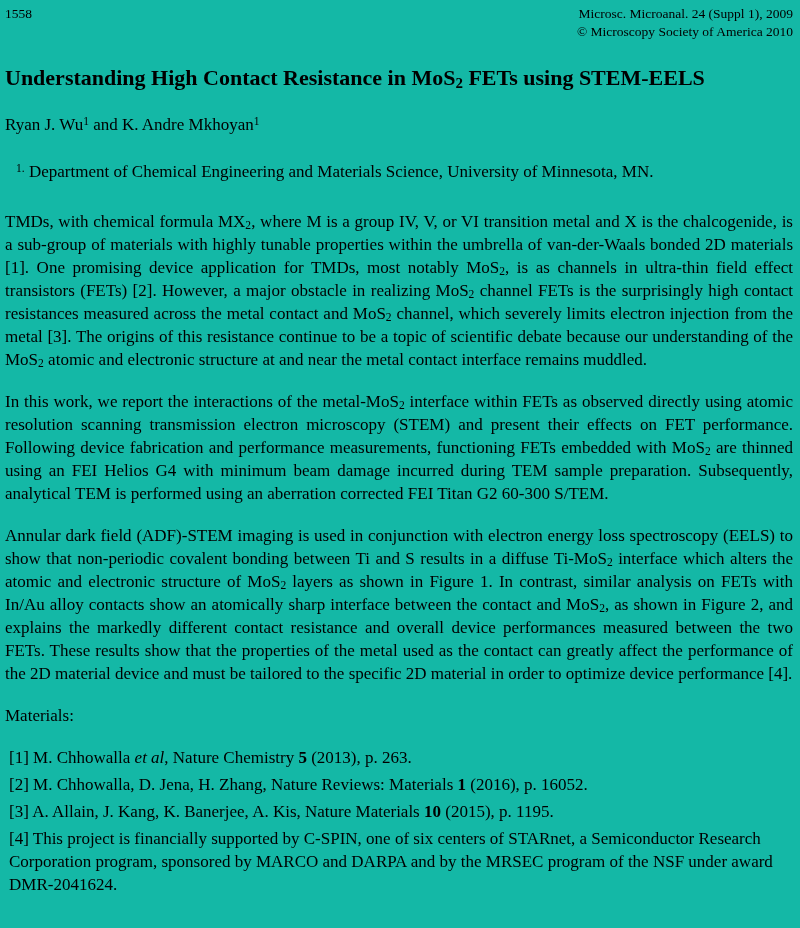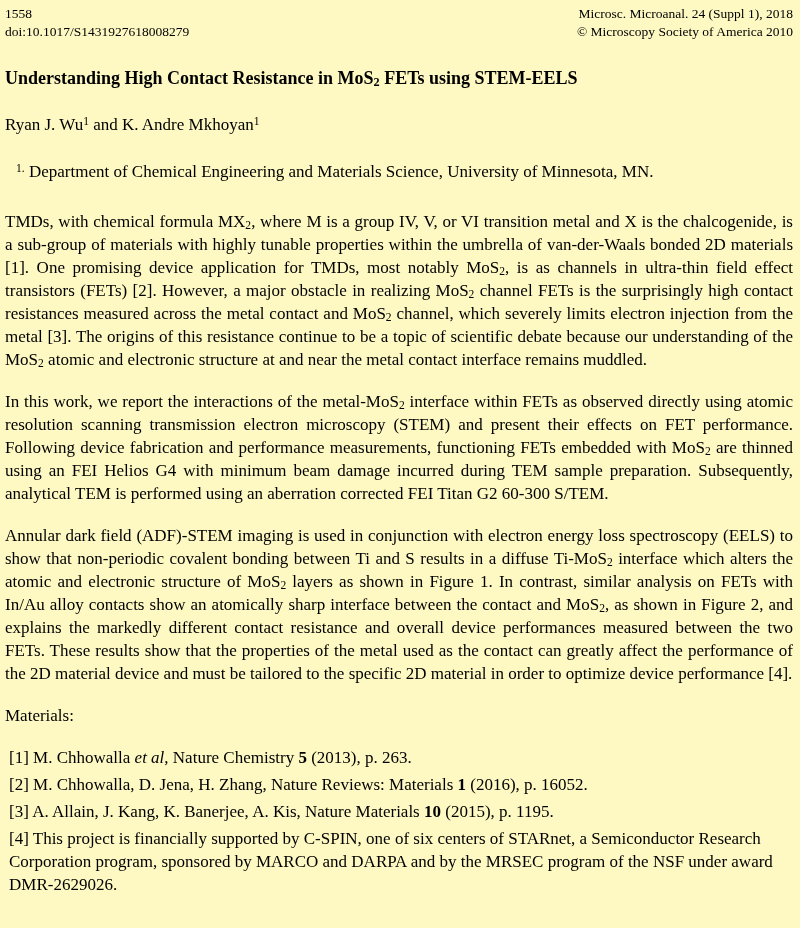--- a/index.html
+++ b/index.html
@@ -6,37 +6,37 @@
     margin: 0;
     padding: 0;
     background: #ffffff;
   }
   .page {
     width: 800px;
     height: 928px;
     box-sizing: border-box;
     padding: 5px 7px 0 5px;
     overflow: hidden;
-    background: #fef9c3;
+    background: #14b8a6;
     color: #000000;
     font-family: "Liberation Serif", "DejaVu Serif", serif;
     font-size: 17px;
     line-height: 23px;
   }
   .header {
     display: flex;
     justify-content: space-between;
     align-items: flex-start;
     font-size: 13.5px;
     line-height: 18px;
     margin-bottom: 24px;
   }
   .header-col.right { text-align: right; }
   .title {
-    font-size: 18px;
+    font-size: 22px;
     line-height: 26px;
     font-weight: bold;
     margin: 0 0 22px 0;
   }
   .byline {
     margin: 0 0 24px 0;
   }
   .affiliation {
     margin: 0 0 27px 11px;
   }
@@ -57,24 +57,23 @@
   sup { vertical-align: 0.45em; }
 </style>
 </head>
 <body>
 
 <div class="page">
 
   <div class="header">
     <div class="header-col left">
       <div>1558</div>
-      <div>doi:10.1017/S1431927618008279</div>
     </div>
     <div class="header-col right">
-      <div>Microsc. Microanal. 24 (Suppl 1), 2018</div>
+      <div>Microsc. Microanal. 24 (Suppl 1), 2009</div>
       <div>© Microscopy Society of America 2010</div>
     </div>
   </div>
 
   <h1 class="title">Understanding High Contact Resistance in MoS<sub>2</sub> FETs using STEM-EELS</h1>
 
   <div class="byline">Ryan J. Wu<sup>1</sup> and K. Andre Mkhoyan<sup>1</sup></div>
 
   <div class="affiliation"><sup>1.</sup> Department of Chemical Engineering and Materials Science, University of Minnesota, MN.</div>
 
@@ -83,16 +82,16 @@
   <p class="body-para">In this work, we report the interactions of the metal-MoS<sub>2</sub> interface within FETs as observed directly using atomic resolution scanning transmission electron microscopy (STEM) and present their effects on FET performance. Following device fabrication and performance measurements, functioning FETs embedded with MoS<sub>2</sub> are thinned using an FEI Helios G4 with minimum beam damage incurred during TEM sample preparation. Subsequently, analytical TEM is performed using an aberration corrected FEI Titan G2 60-300 S/TEM.</p>
 
   <p class="body-para">Annular dark field (ADF)-STEM imaging is used in conjunction with electron energy loss spectroscopy (EELS) to show that non-periodic covalent bonding between Ti and S results in a diffuse Ti-MoS<sub>2</sub> interface which alters the atomic and electronic structure of MoS<sub>2</sub> layers as shown in Figure 1. In contrast, similar analysis on FETs with In/Au alloy contacts show an atomically sharp interface between the contact and MoS<sub>2</sub>, as shown in Figure 2, and explains the markedly different contact resistance and overall device performances measured between the two FETs.  These results show that the properties of the metal used as the contact can greatly affect the performance of the 2D material device and must be tailored to the specific 2D material in order to optimize device performance [4].</p>
 
   <div class="ref-heading">Materials:</div>
 
   <div class="references">
     <div class="ref">[1] M. Chhowalla <i>et al</i>, Nature Chemistry <b>5</b> (2013), p. 263.</div>
     <div class="ref">[2] M. Chhowalla, D. Jena, H. Zhang, Nature Reviews: Materials <b>1</b> (2016), p. 16052.</div>
     <div class="ref">[3] A. Allain, J. Kang, K. Banerjee, A. Kis, Nature Materials <b>10</b> (2015), p. 1195.</div>
-    <div class="ref">[4] This project is financially supported by C-SPIN, one of six centers of STARnet, a Semiconductor Research Corporation program, sponsored by MARCO and DARPA and by the MRSEC program of the NSF under award DMR-2629026.</div>
+    <div class="ref">[4] This project is financially supported by C-SPIN, one of six centers of STARnet, a Semiconductor Research Corporation program, sponsored by MARCO and DARPA and by the MRSEC program of the NSF under award DMR-2041624.</div>
   </div>
 
 </div>
 
 </body></html>

